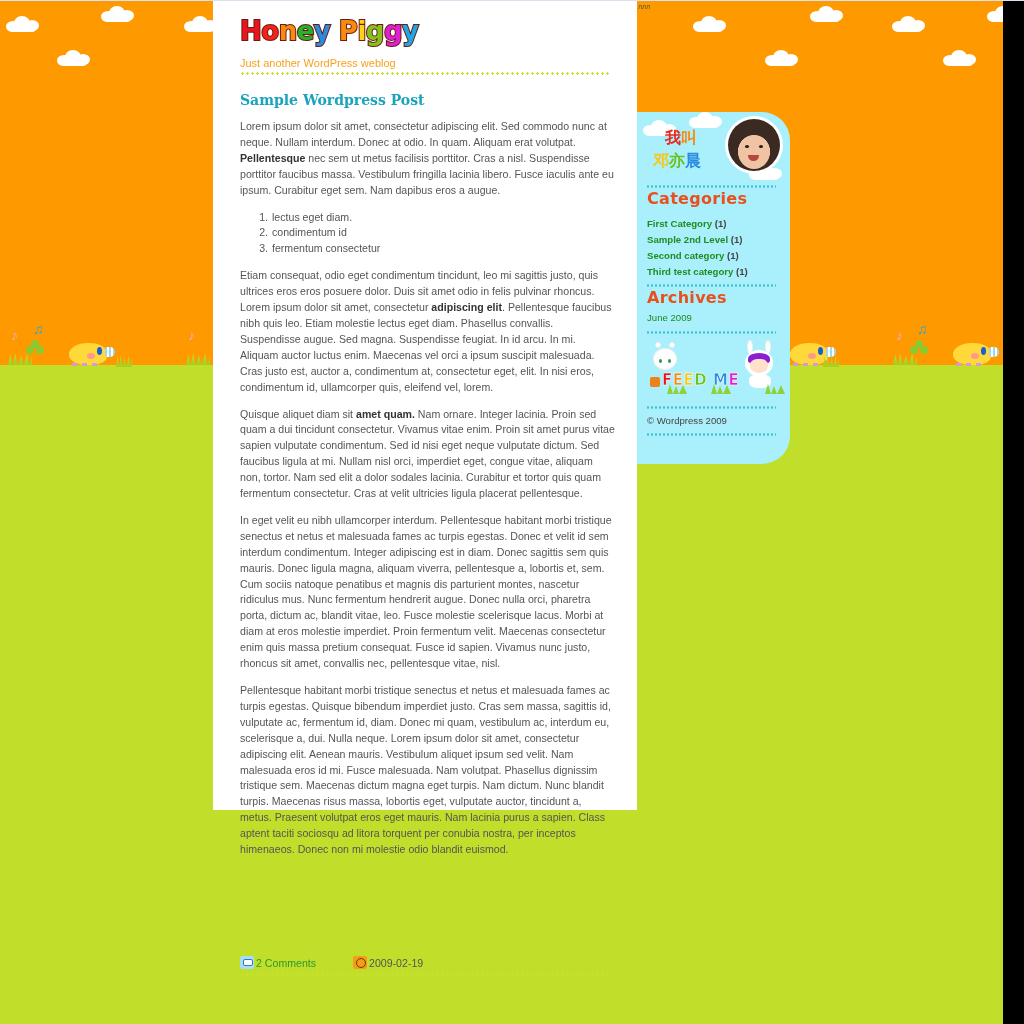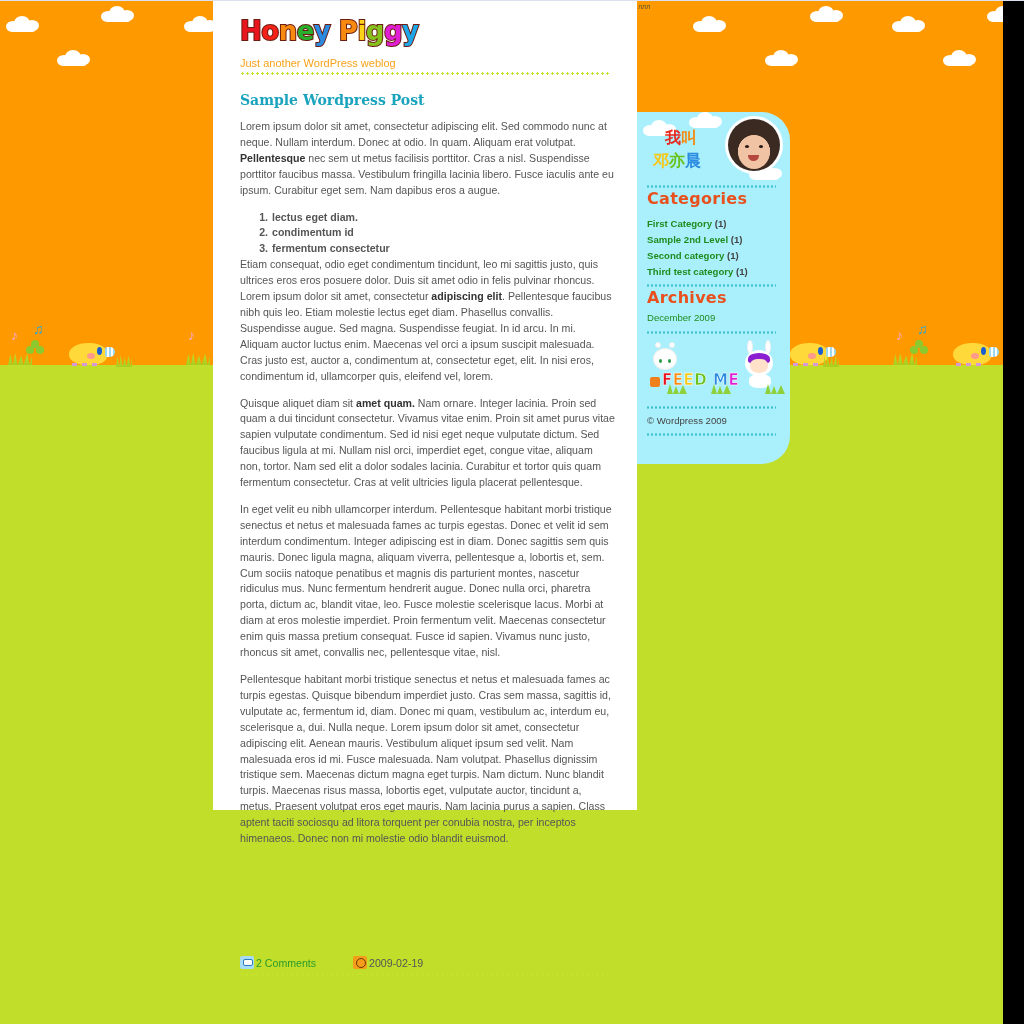--- a/index.html
+++ b/index.html
@@ -86,21 +86,21 @@
     .post-title {
       position: absolute; left: 27px; top: 91px;
       font-family: "DejaVu Serif", serif; font-weight: bold; font-size: 14px; color: #1aa3bd;
     }
     .post-body {
       position: absolute; left: 27px; top: 118px; width: 375px;
       font-size: 10.6px; line-height: 15.9px; color: #555;
     }
     .post-body p { margin-bottom: 11px; }
     .post-body b { color: #333; }
-    .post-body ol { margin: 0 0 0 31px; font-weight: bold; }
+    .post-body ol { margin: 0 0 11px 31px; }
     .post-body ol li { padding-left: 1px; }
     .post-meta {
       position: absolute; left: 27px; top: 955px; width: 372px; height: 16px;
       font-size: 10.6px;
     }
     .meta-comments { position: absolute; left: 0; top: 0; display: flex; align-items: center; color: #2b9a2b; }
     .meta-date { position: absolute; left: 113px; top: 0; display: flex; align-items: center; color: #555; text-align: center; }
     .icon-bubble {
       width: 14px; height: 13px; background: #a6dcf5; border-radius: 2px; margin-right: 2px; position: relative;
     }
@@ -377,21 +377,21 @@
   <ul class="sb-list" style="top:104px;font-weight:bold;">
     <li><a>First Category</a> <span class="count">(1)</span></li>
     <li><a>Sample 2nd Level</a> <span class="count">(1)</span></li>
     <li><a>Second category</a> <span class="count">(1)</span></li>
     <li><a>Third test category</a> <span class="count">(1)</span></li>
   </ul>
 
   <div class="dots-blue sb-dots" style="top:172px;"></div>
   <div class="sb-heading" style="top:176px;">Archives</div>
   <ul class="sb-list" style="top:198px;">
-    <li><a>December 2009</a></li>
+    <li><a>June 2009</a></li>
   </ul>
 
   <div class="dots-blue sb-dots" style="top:219px;"></div>
 
   <a class="feed">
     <div class="feed-char1">
       <div class="ear1"></div>
         <div class="ear2"></div>
         <div class="head"></div>
       <div class="eye" style="left:6px;"></div>

